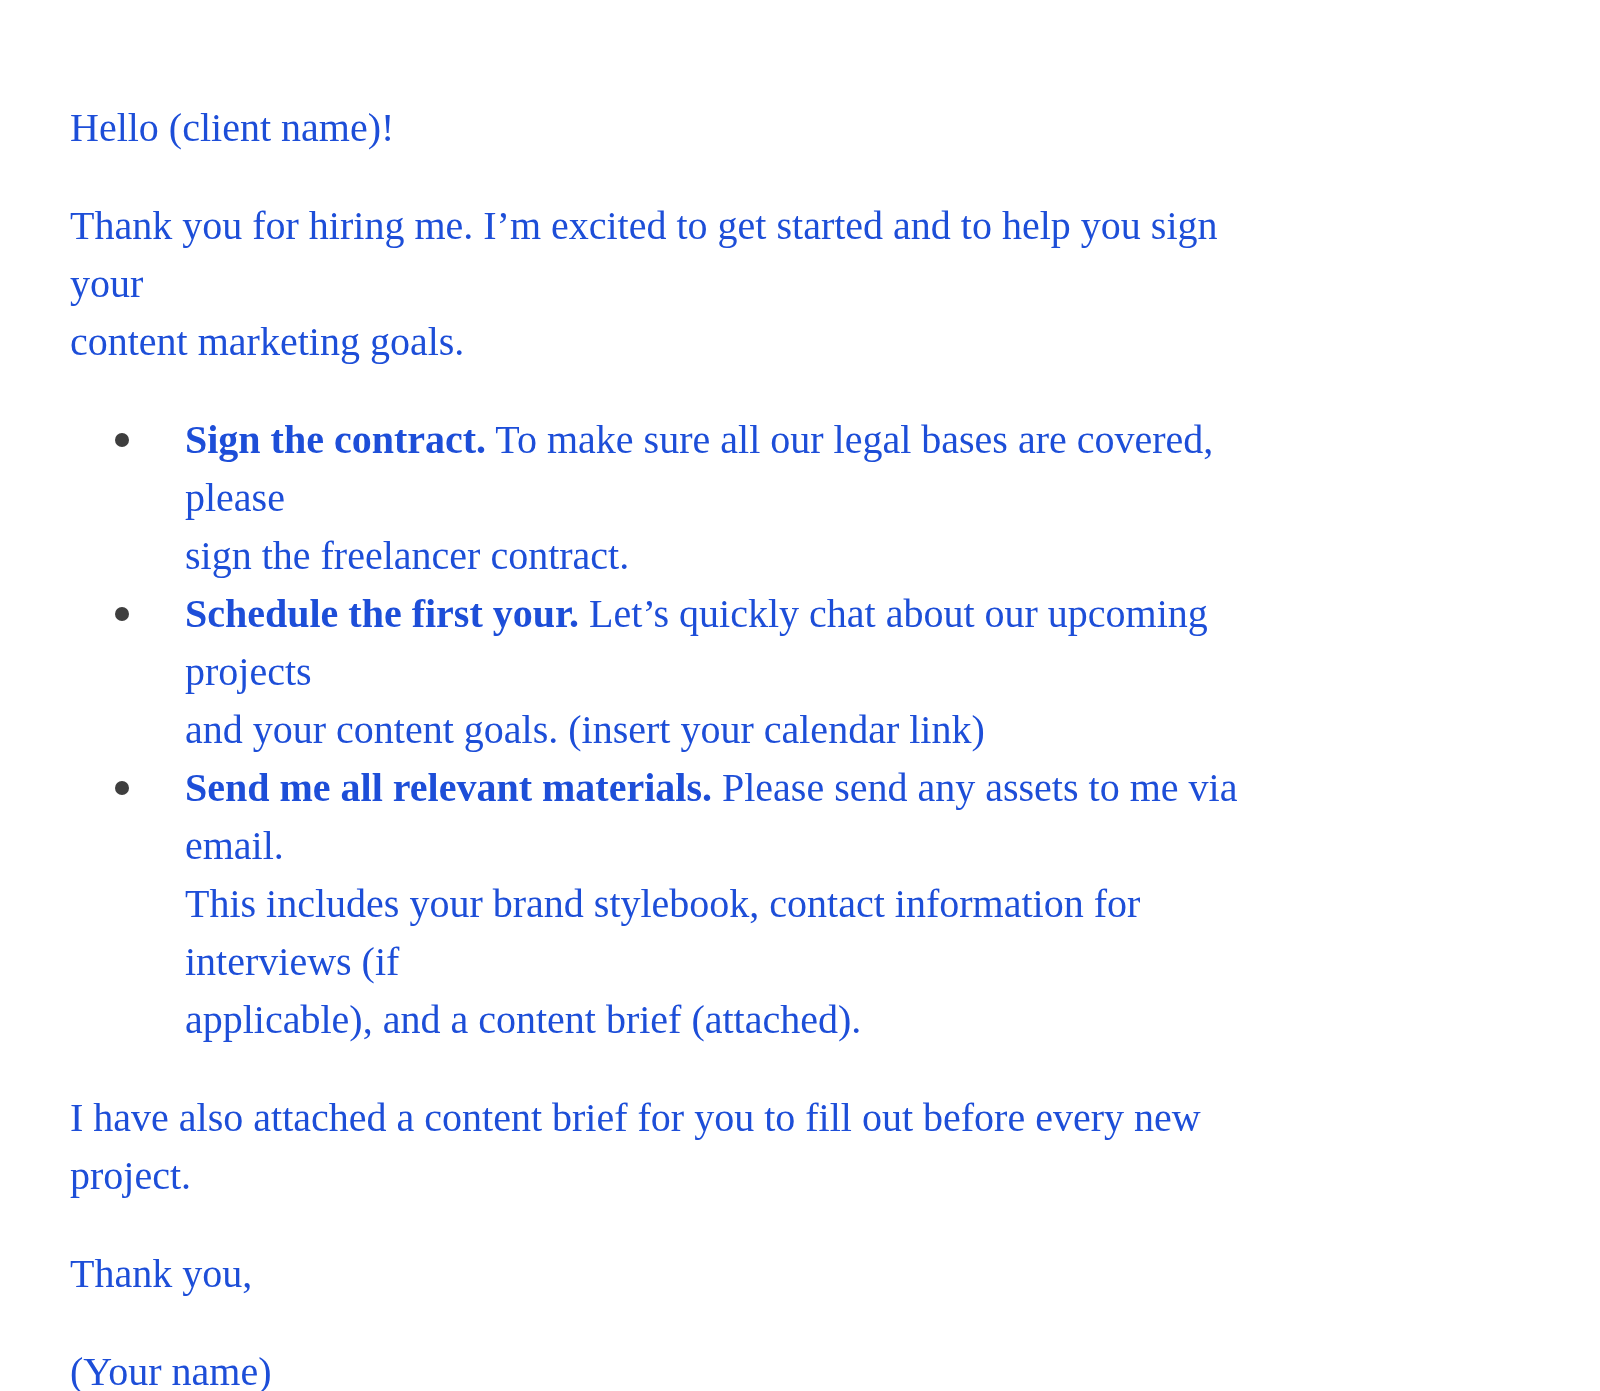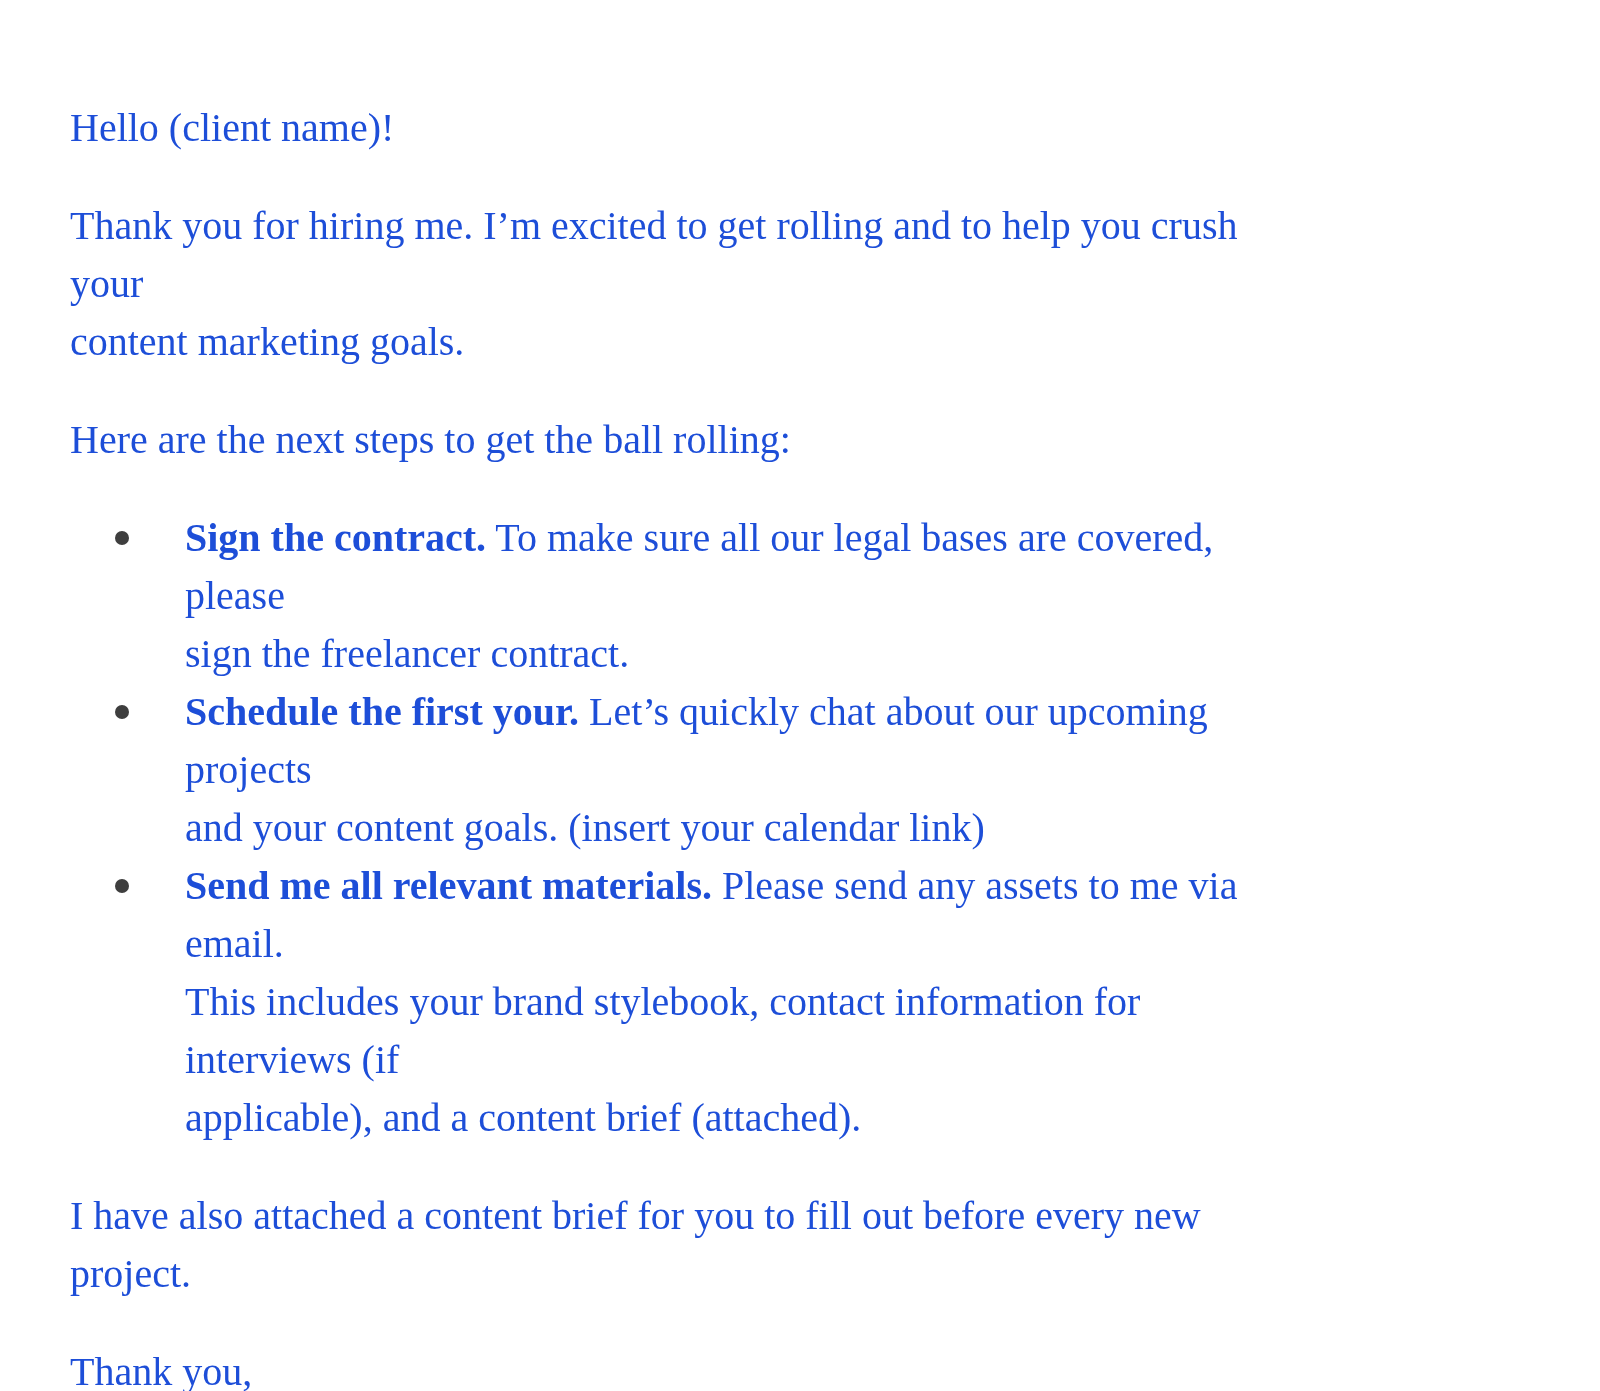--- a/index.html
+++ b/index.html
@@ -50,24 +50,23 @@
     font-weight: bold;
     text-align: center;
   }
 </style>
 </head>
 <body>
 
 <main class="page">
   <p>Hello (client name)!</p>
 
-  <p>Thank you for hiring me. I’m excited to get rolling and to help you crush your
+  <p>Thank you for hiring me. I’m excited to get started and to help you sign your
 content marketing goals.</p>
 
-  <p>Here are the next steps to get the ball rolling:</p>
 
   <ul class="steps">
     <li><span class="lead">Sign the contract.</span><span> To make sure all our legal bases are covered, please
 sign the freelancer contract.</span></li>
     <li><span class="lead">Schedule the first your.</span><span> Let’s quickly chat about our upcoming projects
 and your content goals. (insert your calendar link)</span></li>
     <li><span class="lead">Send me all relevant materials.</span><span> Please send any assets to me via email.
 This includes your brand stylebook, contact information for interviews (if
 applicable), and a content brief (attached).</span></li>
   </ul>

